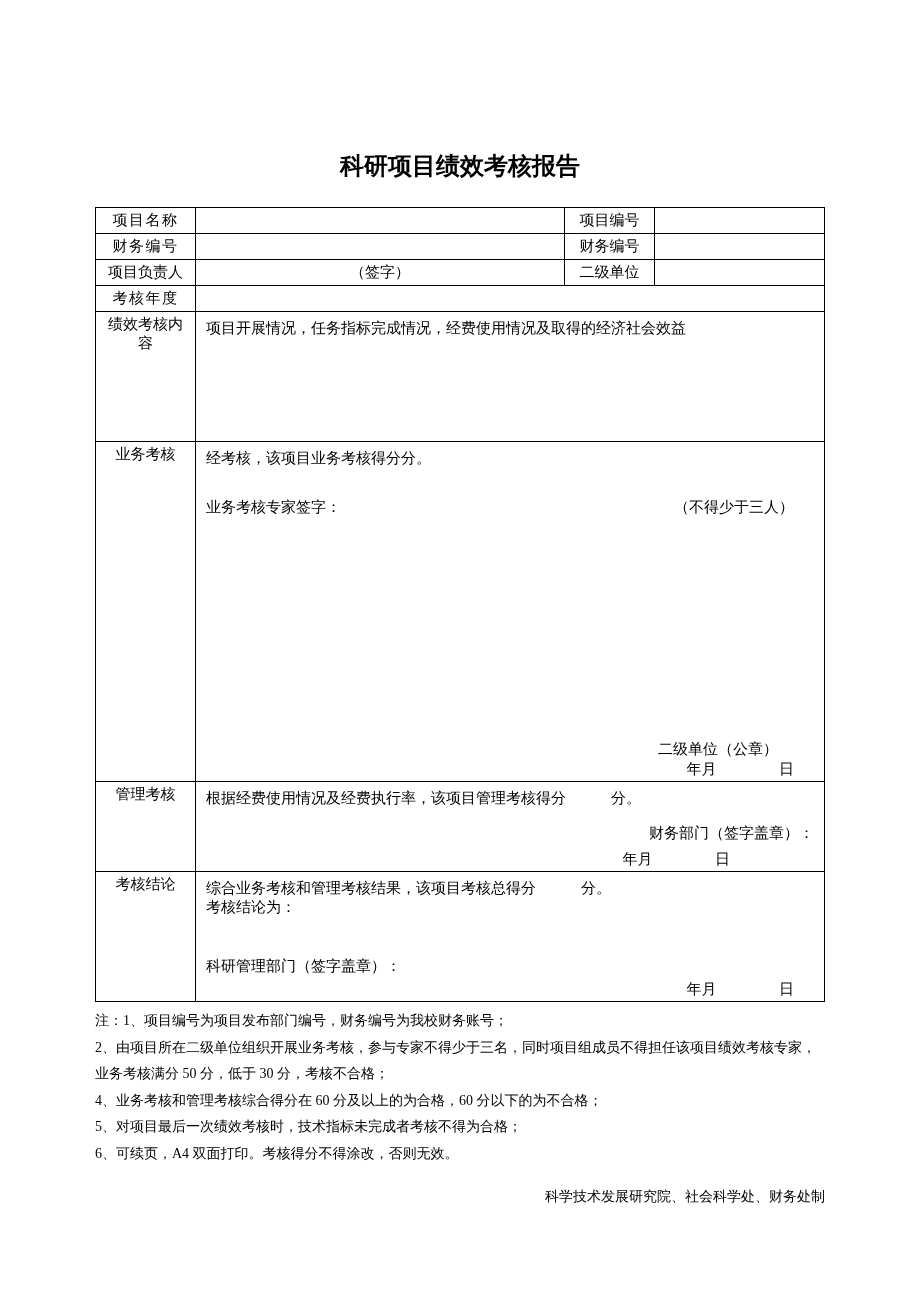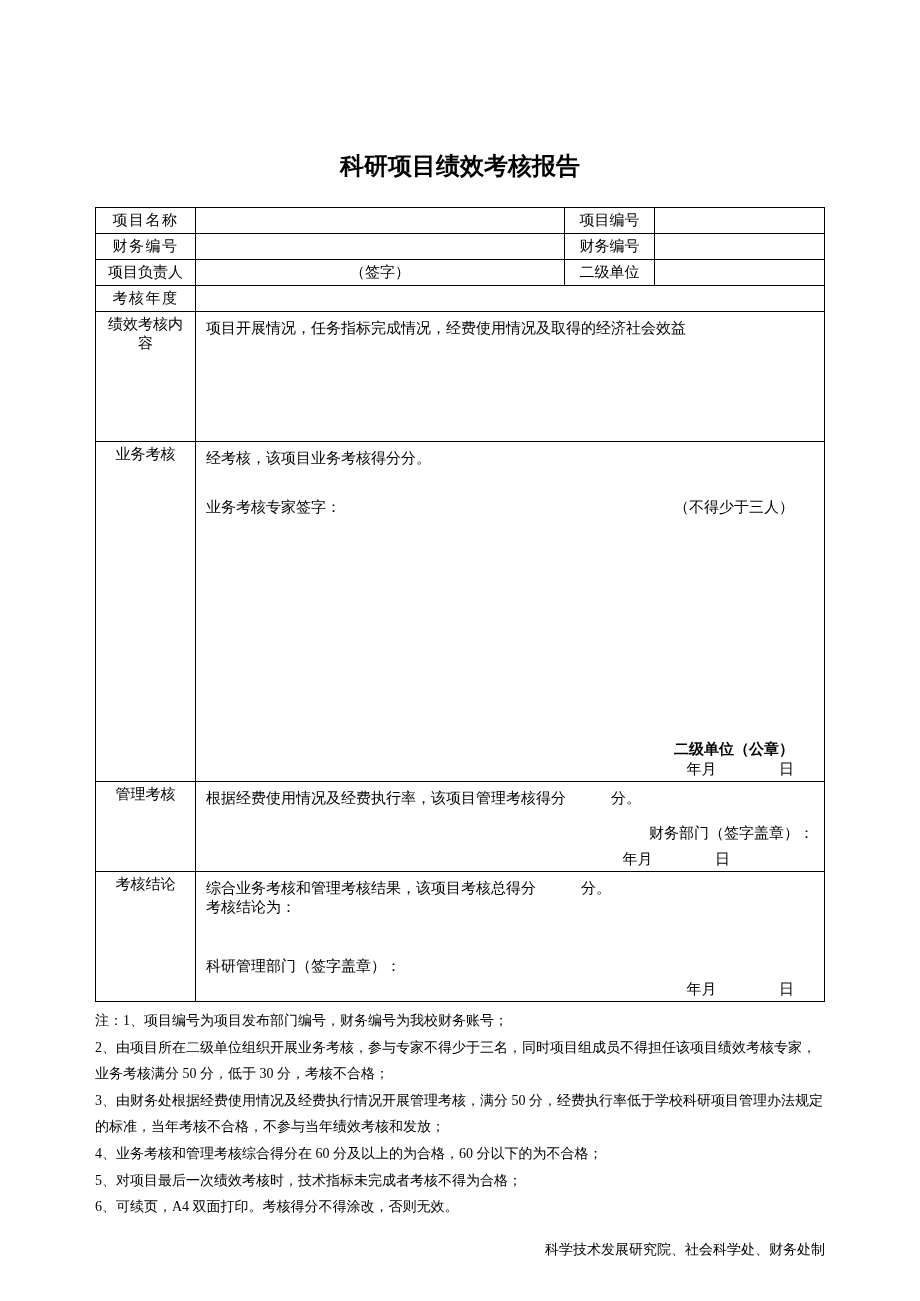--- a/index.html
+++ b/index.html
@@ -93,21 +93,21 @@
   <tr class="content-row">
     <td class="label-cell" style="height:340px;">业务考核</td>
     <td colspan="4" style="position:relative;">
       <div class="content-block">
         <div>经考核，该项目业务考核得分分。</div>
         <div style="margin-top:30px; display:flex; justify-content:space-between;">
           <span>业务考核专家签字：</span>
           <span style="padding-right:20px;margin-left:44px;">（不得少于三人）</span>
         </div>
       </div>
-      <div style="position:absolute; bottom:22px; right:30px;font-weight:bold;">二级单位（公章）</div>
+      <div style="position:absolute; bottom:22px; right:46px;">二级单位（公章）</div>
       <div style="position:absolute; bottom:2px; right:30px;">
         <span>年月</span>
         <span style="display:inline-block; width:55px;"></span>
         <span>日</span>
       </div>
     </td>
   </tr>
   <tr class="content-row">
     <td class="label-cell" style="height:90px;margin-top:23px;">管理考核</td>
     <td colspan="4" style="position:relative;">
@@ -136,19 +136,18 @@
         <span>日</span>
       </div>
     </td>
   </tr>
 </tbody>
   </table>
 
 <div class="notes">
   <div>注：1、项目编号为项目发布部门编号，财务编号为我校财务账号；</div>
   <div>2、由项目所在二级单位组织开展业务考核，参与专家不得少于三名，同时项目组成员不得担任该项目绩效考核专家，业务考核满分 50 分，低于 30 分，考核不合格；</div>
-  <div>3、由财务处根据经费使用情况及经费执行情况开展管理考核，满分 50 分，经费执行率低于学校科研项目管理办法规定的标准，当年考核不合格，不参与当年绩效考核和发放；</div>
   <div>4、业务考核和管理考核综合得分在 60 分及以上的为合格，60 分以下的为不合格；</div>
   <div>5、对项目最后一次绩效考核时，技术指标未完成者考核不得为合格；</div>
   <div>6、可续页，A4 双面打印。考核得分不得涂改，否则无效。</div>
 </div>
 
 <div class="footer-line">科学技术发展研究院、社会科学处、财务处制</div>
 
 </body></html>

